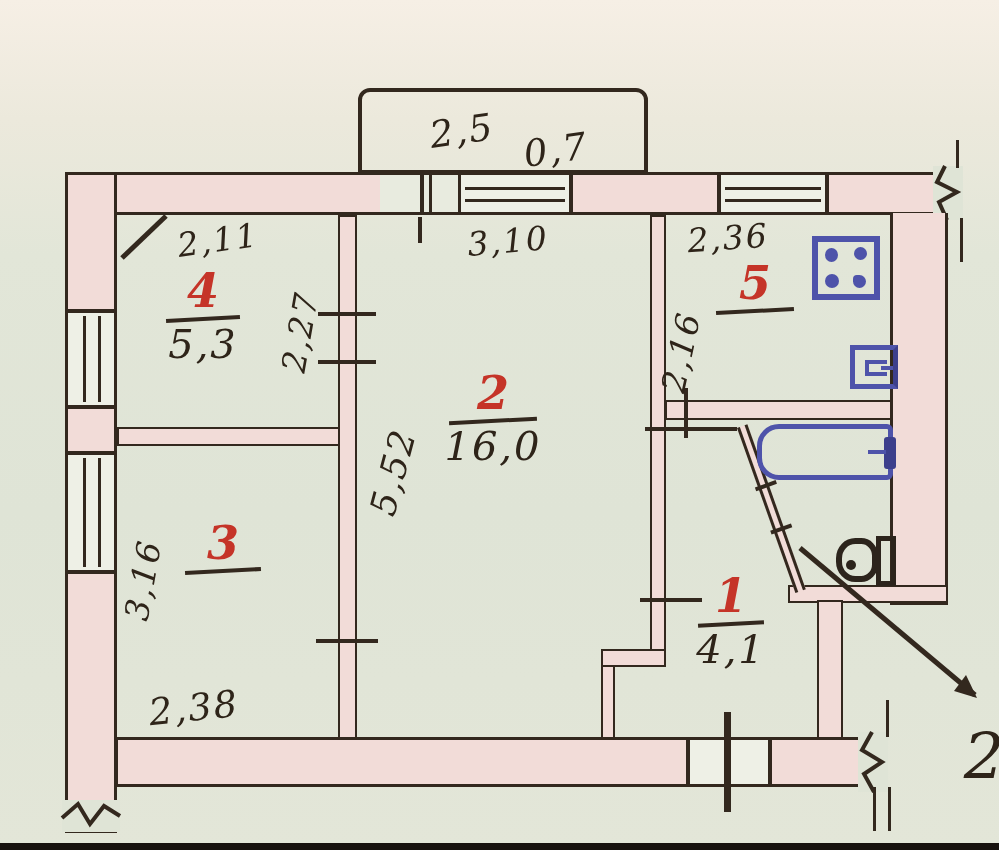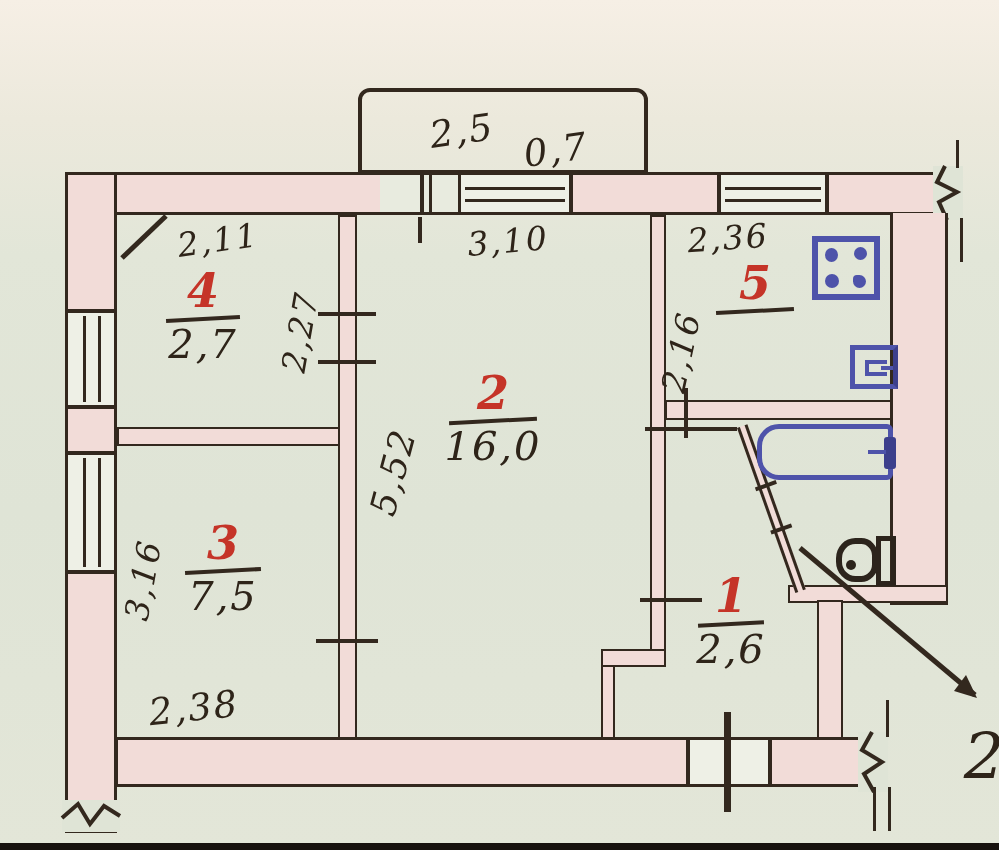--- a/index.html
+++ b/index.html
@@ -149,40 +149,39 @@
   <div class="dim" style="left:728px;top:238px;transform:translate(-50%,-50%) rotate(-4deg);">2,36</div>
   <div class="dim" style="left:300px;top:332px;transform:translate(-50%,-50%) rotate(-80deg);">2,27</div>
   <div class="dim" style="left:681px;top:352px;transform:translate(-50%,-50%) rotate(-78deg);">2,16</div>
   <div class="dim" style="left:393px;top:472px;font-size:36px;transform:translate(-50%,-50%) rotate(-75deg);">5,52</div>
   <div class="dim" style="left:143px;top:580px;transform:translate(-50%,-50%) rotate(-80deg);">3,16</div>
   <div class="dim" style="left:194px;top:708px;font-size:37px;transform:translate(-50%,-50%) rotate(-6deg);">2,38</div>
 
   <div class="room-label" style="left:148px;top:270px;width:110px;">
     <div class="rnum">4</div>
     <div class="rbar" style="width:74px;"></div>
-    <div class="rarea">2,7</div>
+    <div class="rarea">5,3</div>
   </div>
 
   <div class="room-label" style="left:438px;top:372px;width:110px;">
     <div class="rnum">2</div>
     <div class="rbar" style="width:88px;"></div>
     <div class="rarea">16,0</div>
   </div>
 
   <div class="room-label" style="left:700px;top:262px;width:110px;">
     <div class="rnum">5</div>
     <div class="rbar" style="width:78px;"></div>
   </div>
 
   <div class="room-label" style="left:168px;top:522px;width:110px;">
     <div class="rnum">3</div>
     <div class="rbar" style="width:76px;"></div>
-    <div class="rarea">7,5</div>
   </div>
 
   <div class="room-label" style="left:676px;top:575px;width:110px;">
     <div class="rnum">1</div>
     <div class="rbar" style="width:66px;"></div>
-    <div class="rarea">2,6</div>
+    <div class="rarea">4,1</div>
   </div>
 
   <div style="position:absolute;left:0;top:843px;width:999px;height:7px;background:#17120e;"></div>
 </div>
 
 </body></html>

